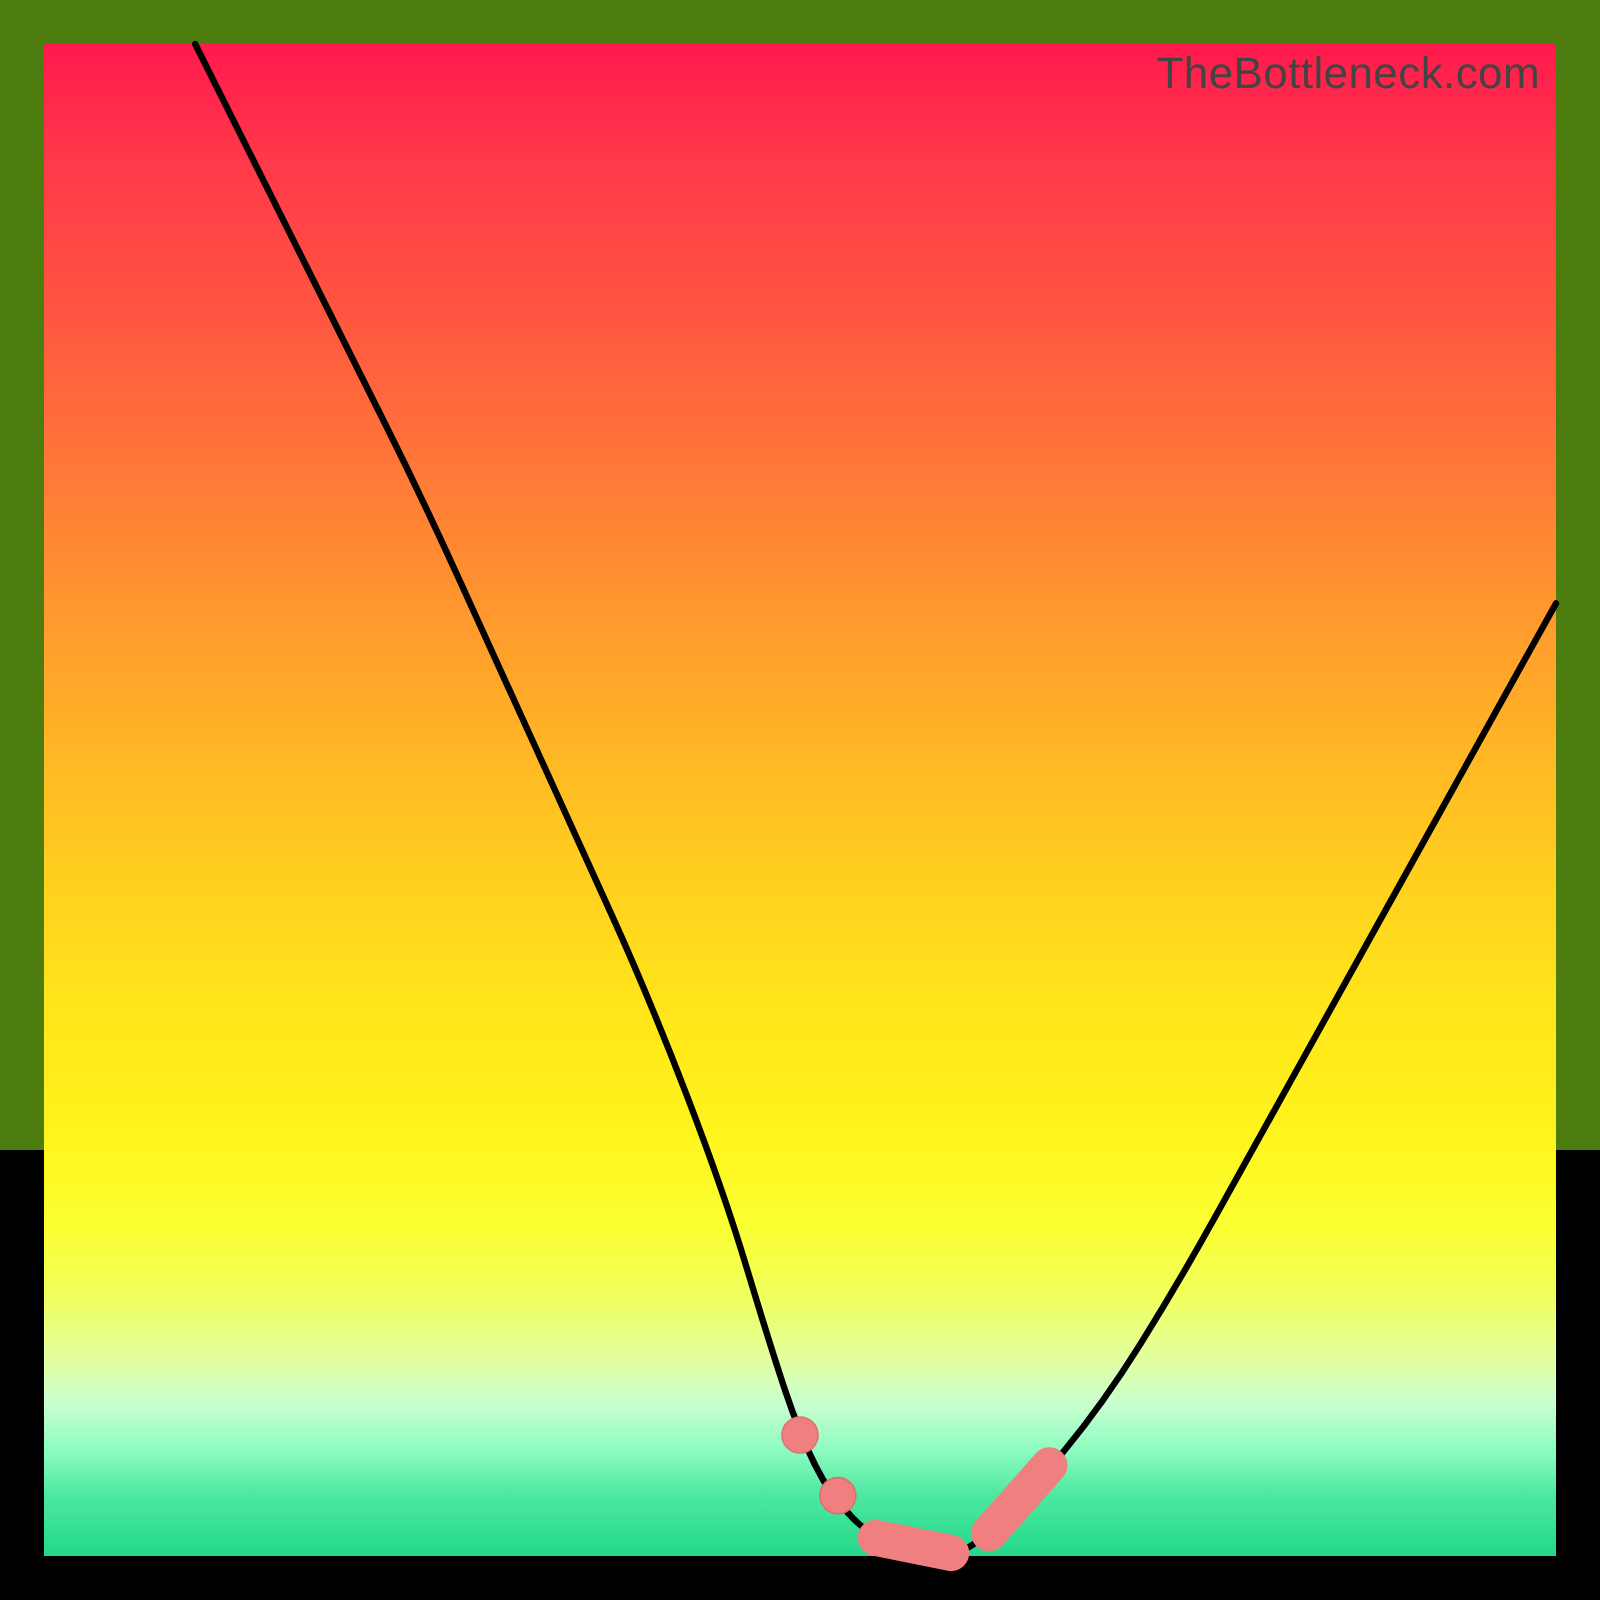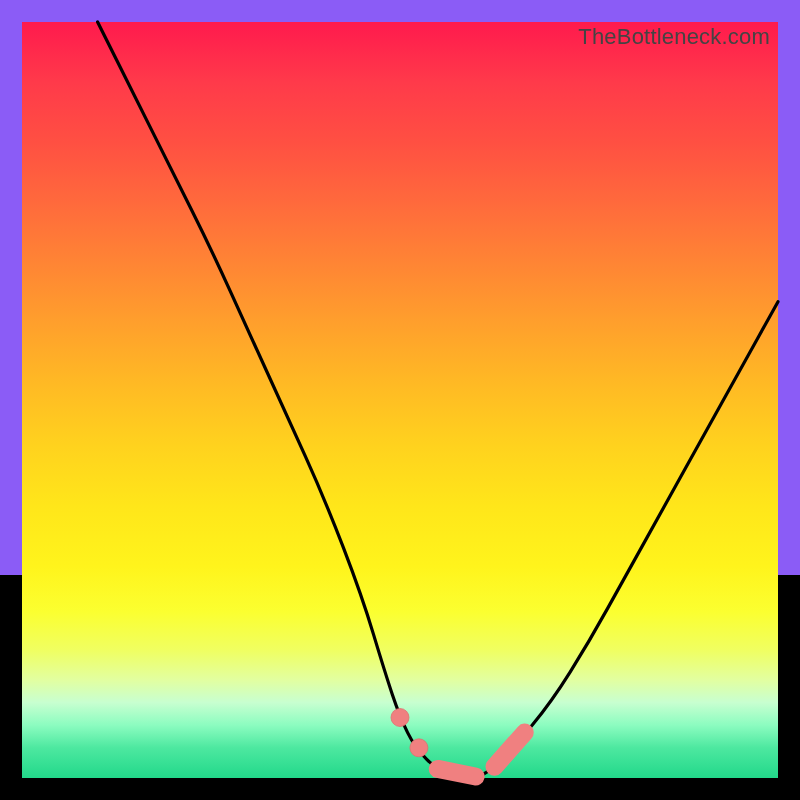--- a/index.html
+++ b/index.html
@@ -8,21 +8,21 @@
     width: 800px;
     height: 800px;
     overflow: hidden;
     background: #000;
     font-family: Arial, Helvetica, sans-serif;
   }
   .frame {
     position: relative;
     width: 800px;
     height: 575px;
-    background: #8b5cf6;
+    background: #4d7c0f;
   }
   .plot-area {
     position: absolute;
     left: 22px;
     top: 22px;
     width: 756px;
     height: 756px;
     
     background: linear-gradient(
       to bottom,

